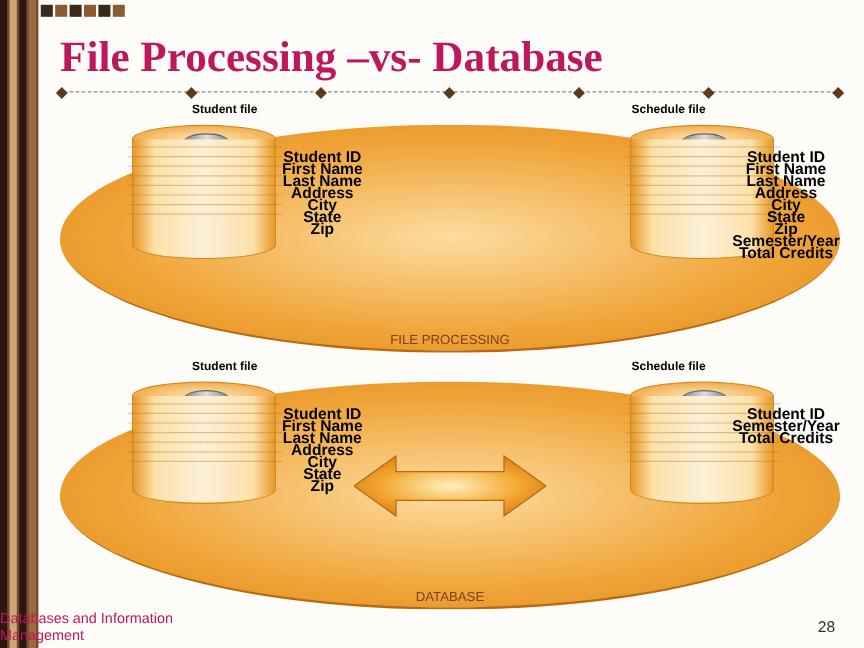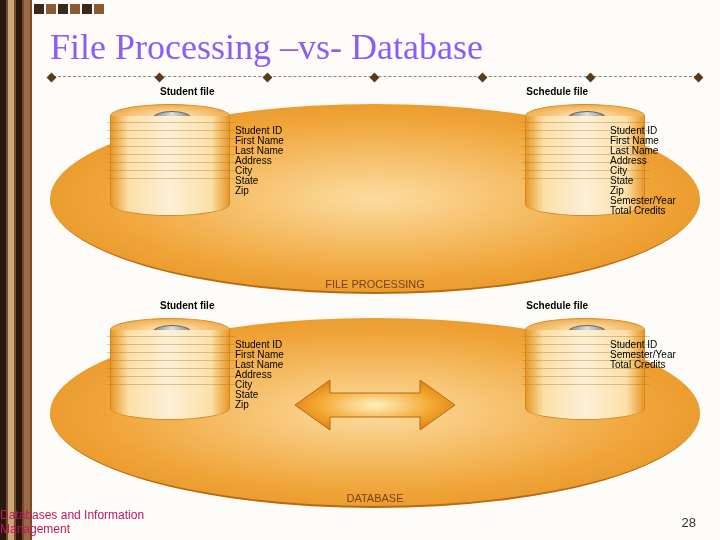--- a/index.html
+++ b/index.html
@@ -34,22 +34,22 @@
   .deco-squares span {
     width: 10px; height: 10px;
     background: #8a5a32;
   }
   .deco-squares span:nth-child(odd) { background: #3a2818; }
   .title {
     position: absolute;
     top: 26px; left: 50px;
     font-family: 'Times New Roman', serif;
     font-size: 36px;
-    font-weight: normal;
-    color: #8b5cf6;
+    font-weight: bold;
+    color: #be185d;
   }
   .divider {
     position: absolute;
     top: 76px; left: 48px; right: 18px;
     height: 6px;
     border-top: 1px dashed #888;
     display: flex; justify-content: space-between;
     align-items: center;
   }
   .divider span {
@@ -60,20 +60,21 @@
   }
   .content {
     position: absolute;
     top: 86px; left: 50px; right: 20px; bottom: 38px;
   }
   .platform {
     position: relative;
     width: 100%;
     height: 210px;
     margin-bottom: 4px;
+    text-align: center;
   }
   .ellipse {
     position: absolute;
     left: 0; right: 0;
     height: 190px;
     top: 18px;
     background: radial-gradient(ellipse at center, #fcdca0 0%, #f0a438 60%, #e08818 100%);
     border-radius: 50%;
     border-bottom: 2px solid #b86a10;
   }
@@ -125,24 +126,24 @@
   }
   .disk-lines i {
     display: block;
     width: 128px; height: 1px;
     border-top: 1px solid rgba(180,120,40,0.4);
     margin-bottom: 7px;
   }
   .fields {
     position: absolute;
     top: 40px;
-    font-size: 10px;
+    font-size: 13px;
     line-height: 10px;
     color: #000;
-    font-weight: normal;
+    font-weight: bold;
   }
   .fields.left { left: 185px; }
   .fields.right { right: 0px; width: 90px; }
   .section-label {
     position: absolute;
     bottom: 6px;
     left: 50%;
     transform: translateX(-50%);
     font-size: 11px;
     font-weight: normal;

